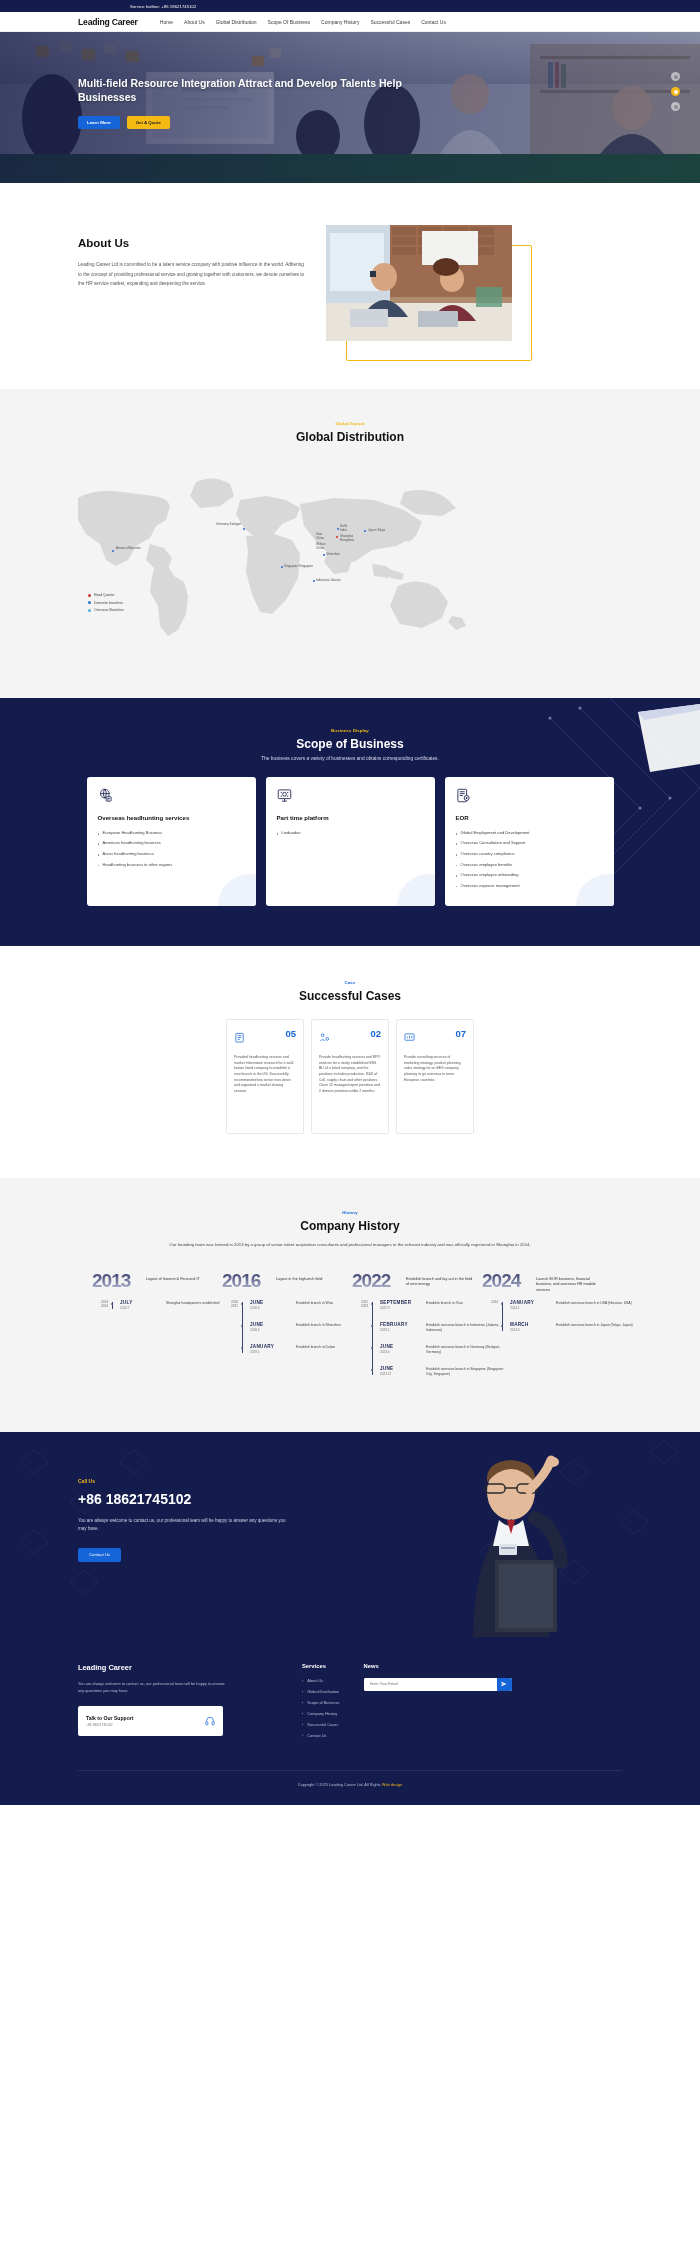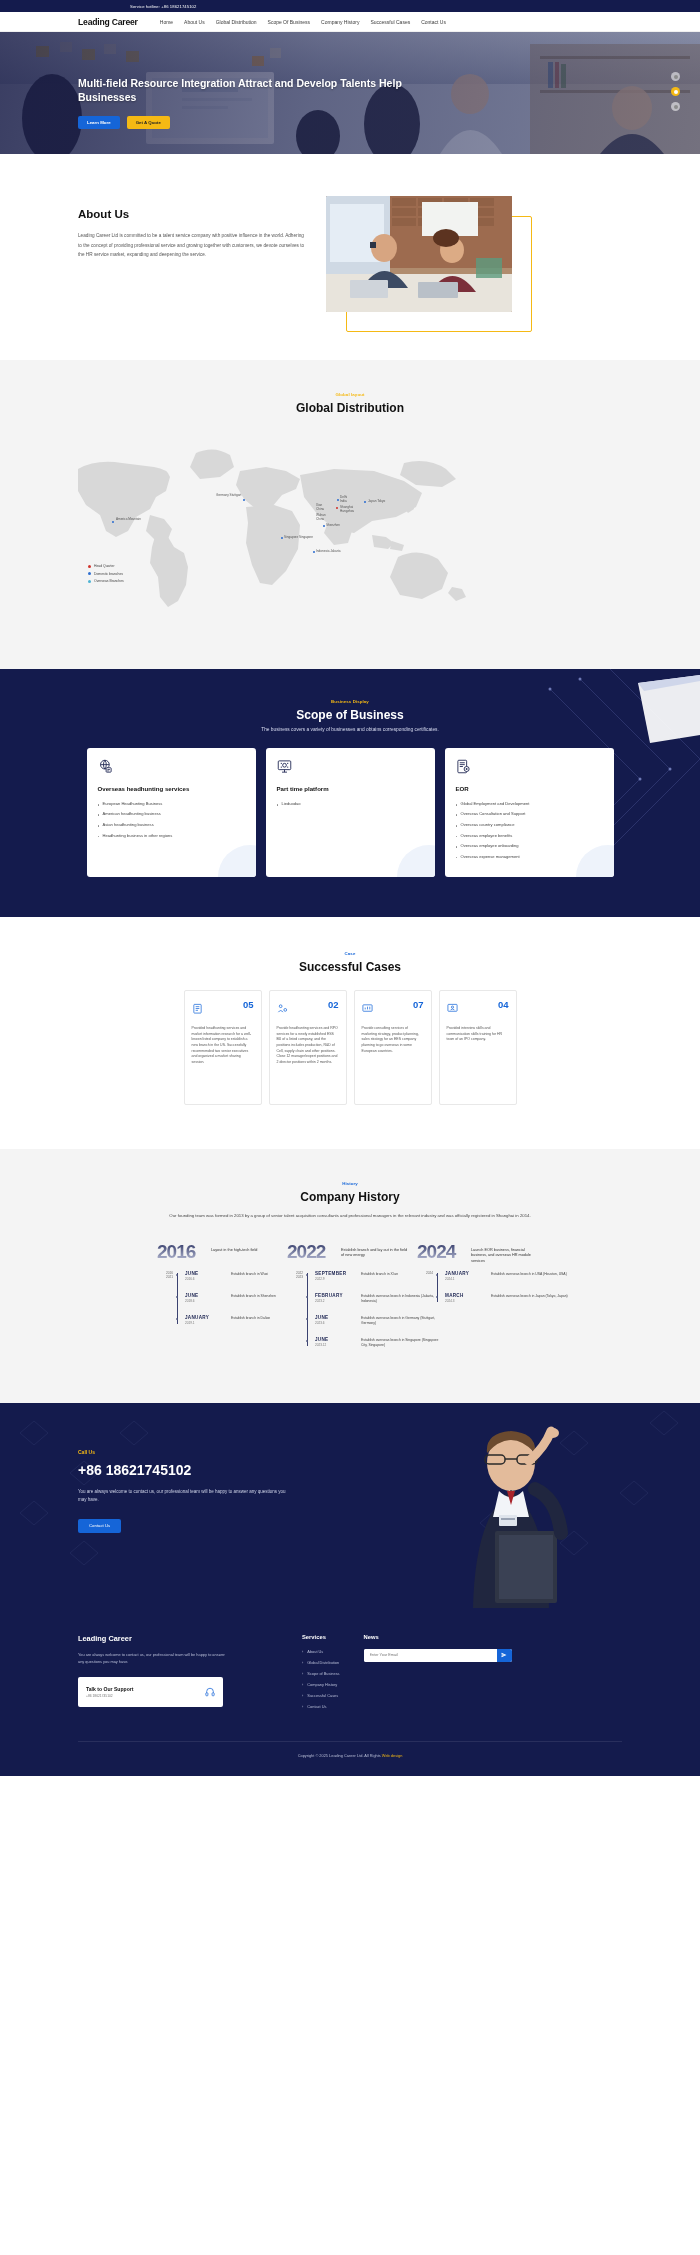--- a/index.html
+++ b/index.html
@@ -26,22 +26,22 @@
     display:flex; align-items:center;
     padding:0 78px;
     border-bottom:1px solid #f0f0f0;
   }
   .logo { font-size:8.6px; font-weight:bold; color:#111; letter-spacing:-.2px; }
   .nav-links { display:flex; gap:11px; margin-left:22px; }
   .nav-links a { font-size:5px; color:#3b3b3b; text-decoration:none; white-space:nowrap; }
 
   
   .hero {
-    height:122px; position:relative; overflow:hidden;
-    background:#c2410c;
+    height:151px; position:relative; overflow:hidden;
+    background:#14532d;
   }
   .hero-photo { position:absolute; inset:0; }
   .hero-overlay {
     position:absolute; inset:0;
     background:linear-gradient(100deg, rgba(26,29,71,.80) 0%, rgba(30,34,78,.58) 45%, rgba(40,44,86,.42) 100%);
   }
   .hero-inner {
     position:absolute; left:78px; top:44px; width:360px; z-index:5;
   }
   .hero-title {
@@ -527,43 +527,43 @@
             <svg width="11" height="11" viewBox="0 0 24 24" fill="none" stroke="#1565d8" stroke-width="1.6">
               <rect x="2" y="4" width="20" height="14" rx="1.5"></rect>
                 <path d="M7 14v-4M12 14V8M17 14v-6"></path>
             </svg>
           </span>
           <span class="case-num">07</span>
         </div>
         <div class="case-p">Provide consulting services of marketing strategy, product planning, sales strategy for an EES company planning to go overseas in some European countries.</div>
       </div>
 
-      <div class="case">
-        <div class="case-top">
-          <span>
-            <svg width="11" height="11" viewBox="0 0 24 24" fill="none" stroke="#1565d8" stroke-width="1.6">
-              <rect x="2" y="3" width="20" height="15" rx="1.5"></rect>
-                <circle cx="12" cy="9" r="2.4"></circle>
-                <path d="M8 15q4-4 8 0"></path>
-            </svg>
-          </span>
-          <span class="case-num">04</span>
-        </div>
-        <div class="case-p">Provided interview skills and communication skills training for HR team of an IPO company.</div>
-      </div>
     </div>
   </div>
 
   <div class="history">
     <div class="sec-label">History</div>
     <div class="sec-title">Company History</div>
     <div class="hist-intro">Our founding team was formed in 2013 by a group of senior talent acquisition consultants and professional managers in the relevant industry and was officially registered in Shanghai in 2014.</div>
 
     <div class="tl">
 
+      <div class="tl-col">
+        <div class="tl-year">2013</div>
+        <div class="tl-head">Layout of Internet &amp; Financial IT</div>
+        <div class="tl-axis">
+          <div class="tl-item">
+            <div class="tl-date">2013<br>2014</div>
+            <div class="tl-dot"></div>
+            <div class="tl-m">JULY</div>
+            <div class="tl-d">2014.7</div>
+            <div class="tl-txt">Shanghai headquarters established</div>
+          </div>
+        </div>
+      </div>
 
       <div class="tl-col">
         <div class="tl-year">2016</div>
         <div class="tl-head">Layout in the high-tech field</div>
         <div class="tl-axis">
           <div class="tl-item">
             <div class="tl-date">2016<br>2021</div>
             <div class="tl-dot"></div>
             <div class="tl-m">JUNE</div>
             <div class="tl-d">2016.6</div>

